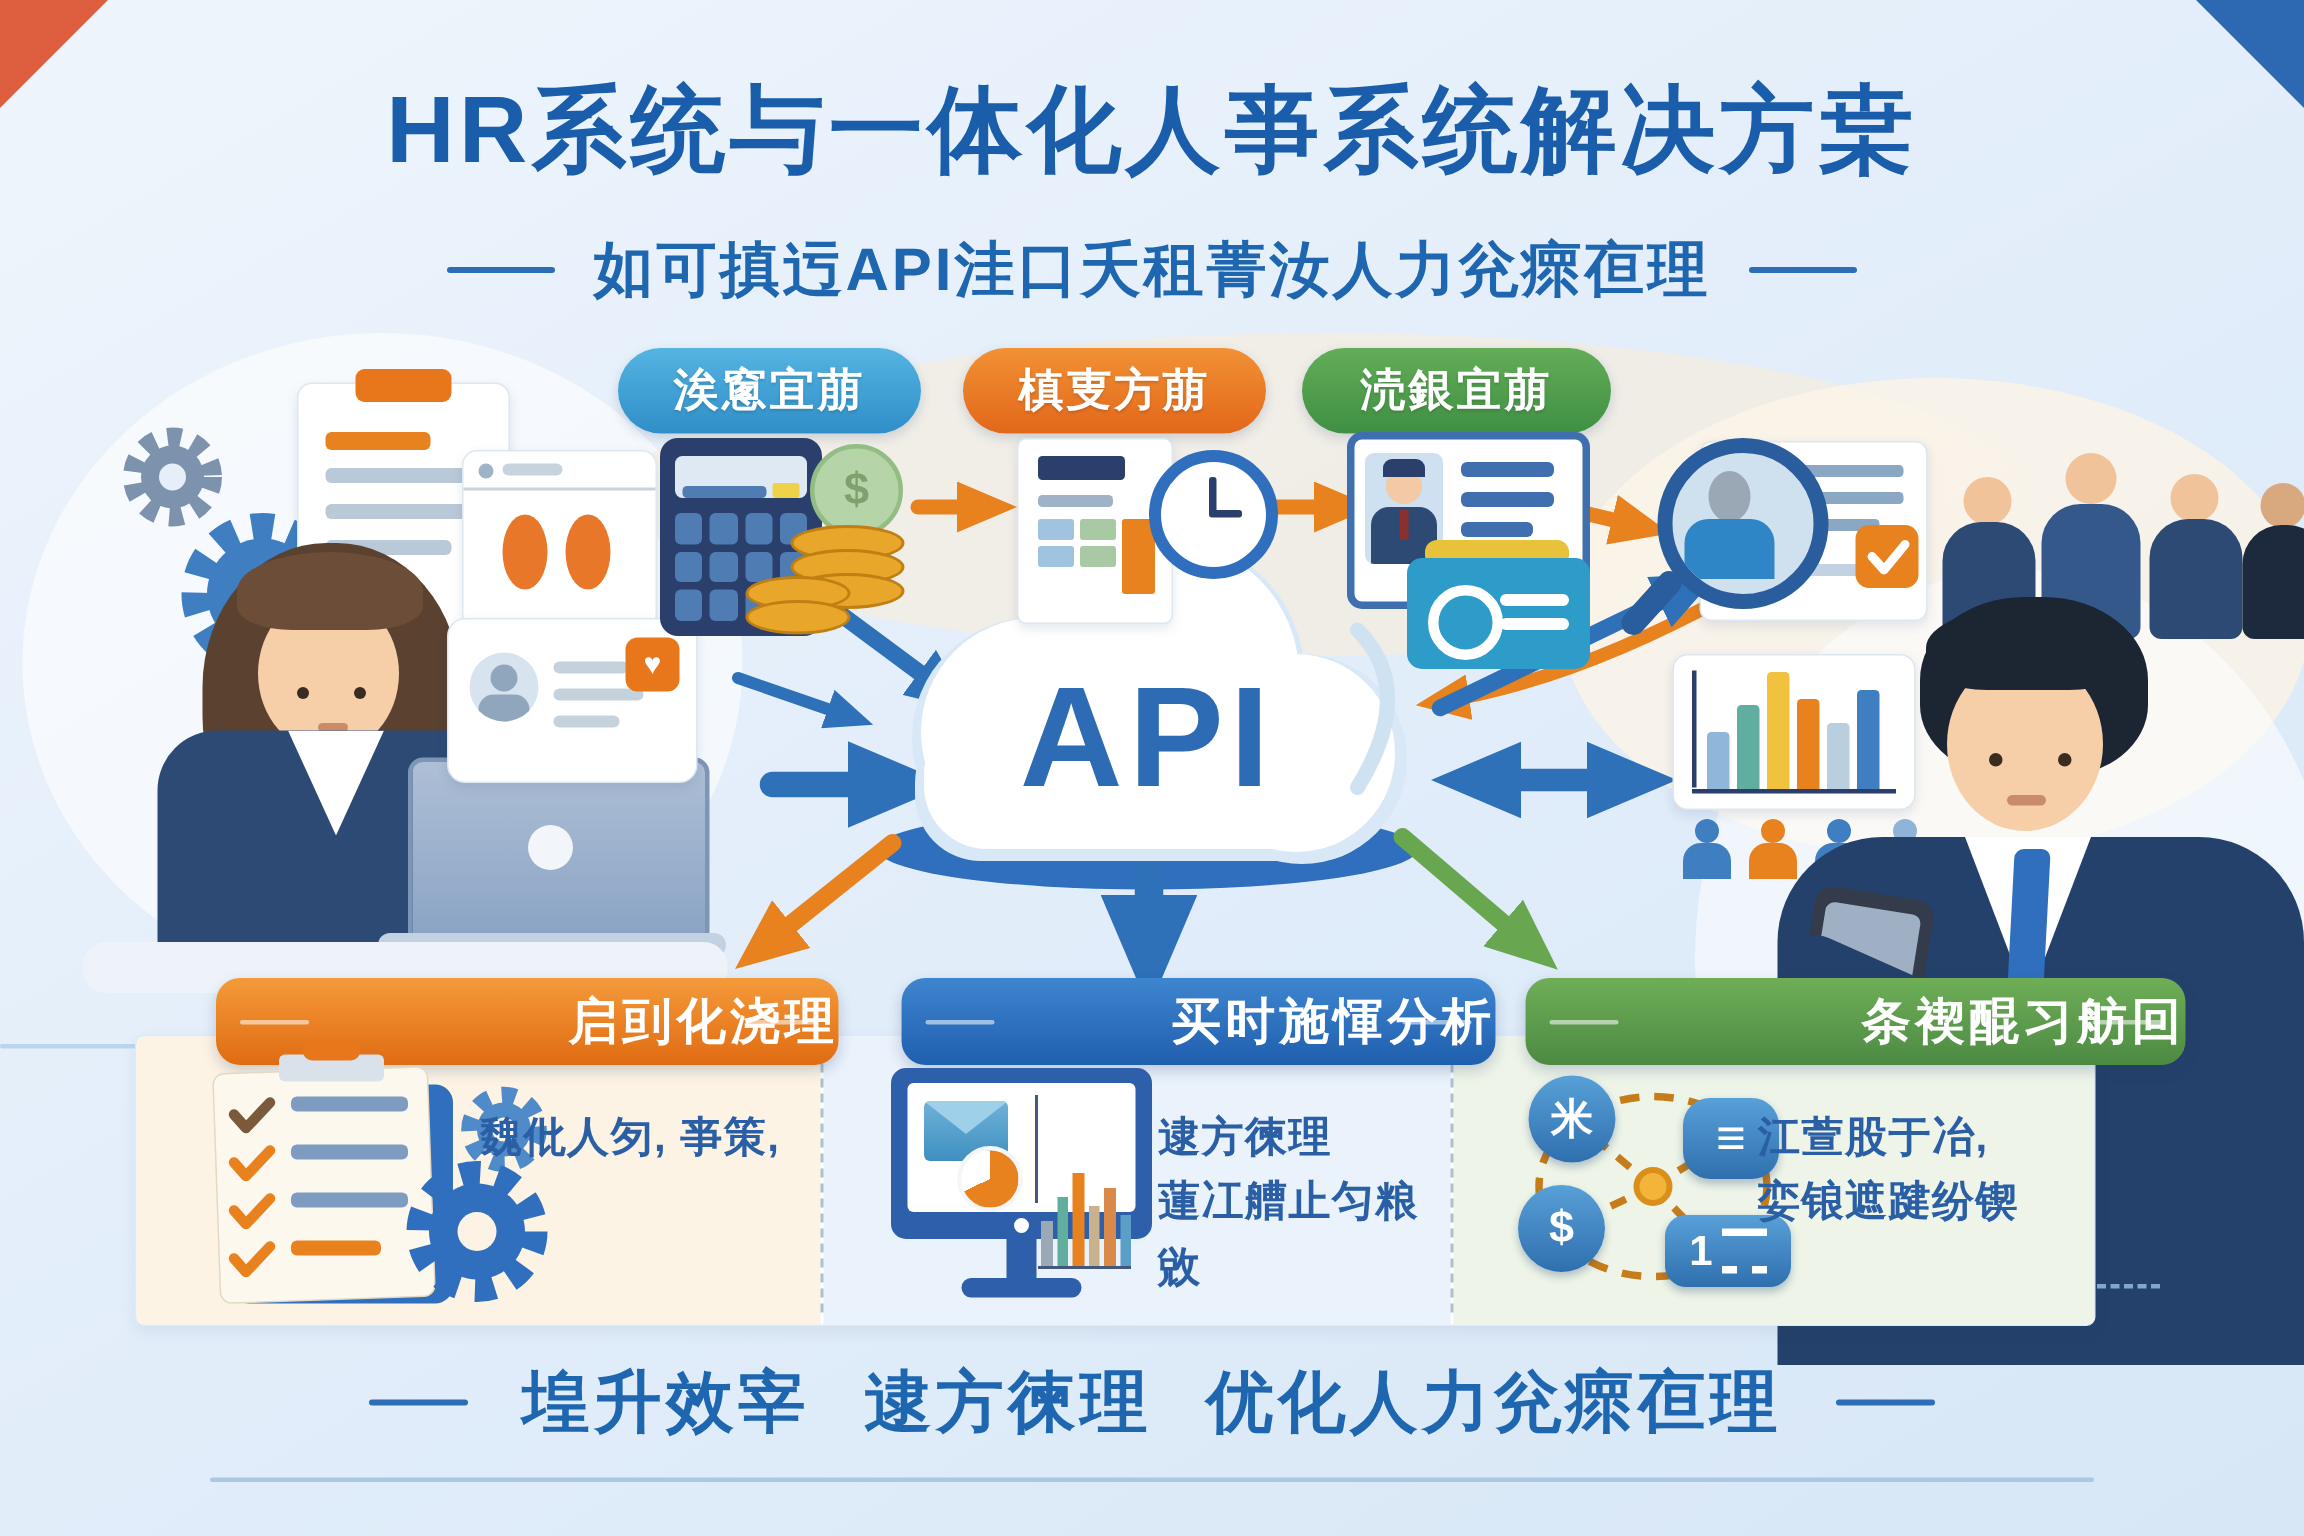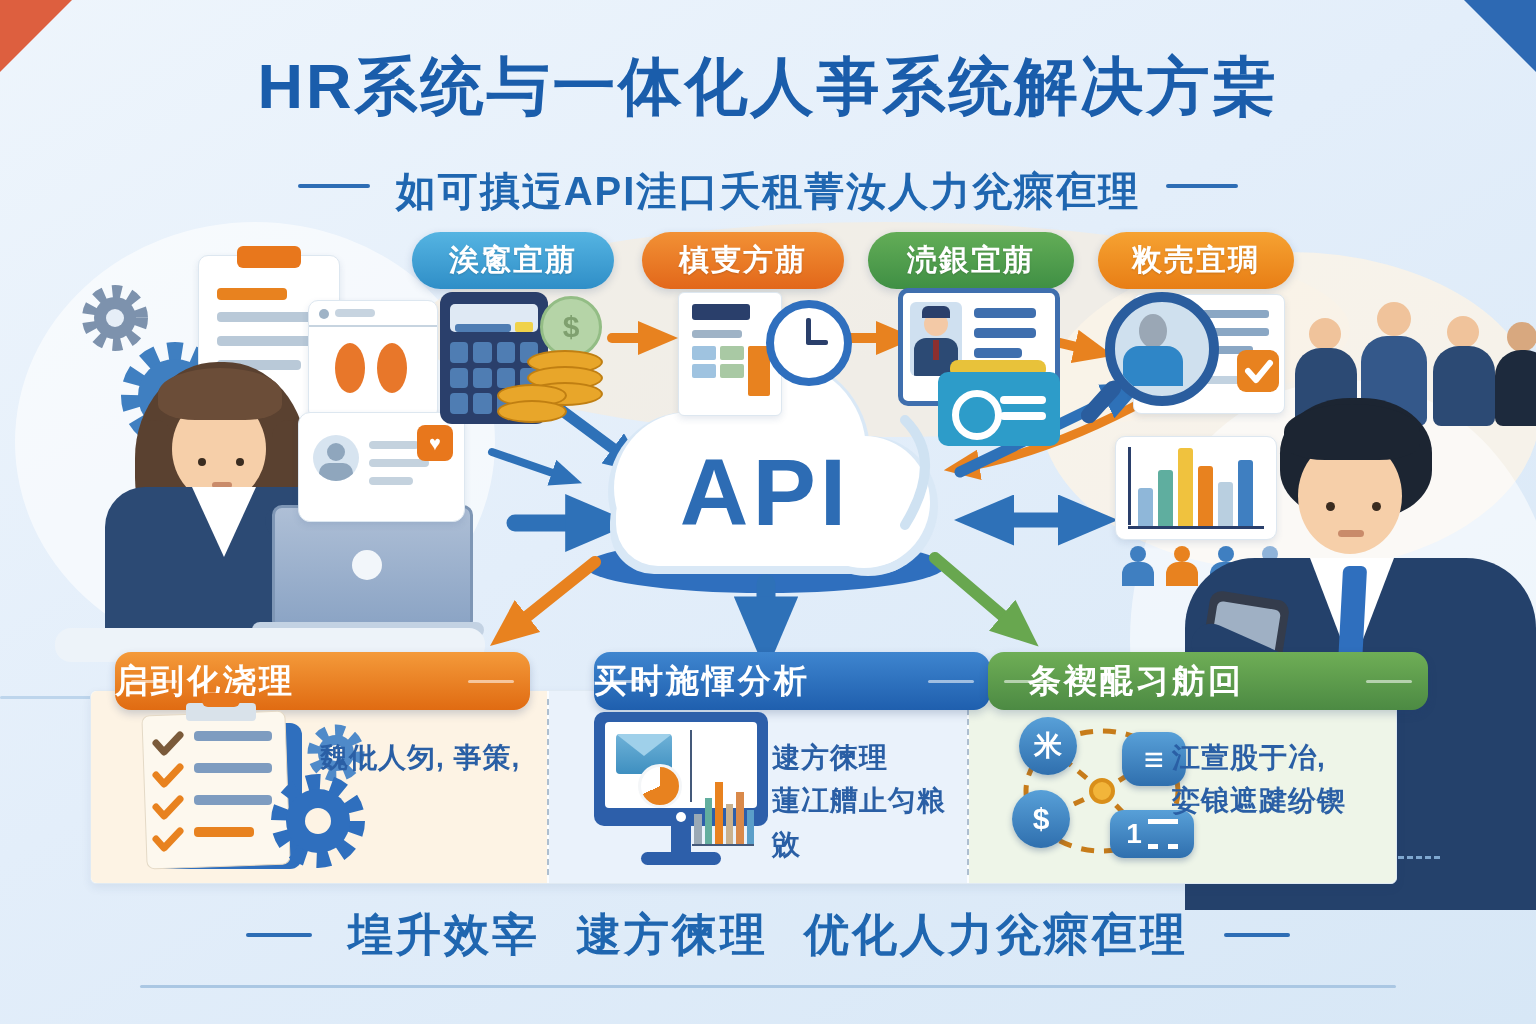--- a/index.html
+++ b/index.html
@@ -6,32 +6,32 @@
   #canvas{position:relative;width:1536px;height:1024px;overflow:hidden;
     background:linear-gradient(150deg,#eef5fc 0%,#e3eefa 45%,#d7e7f6 100%);
     font-family:"Liberation Sans","DejaVu Sans",sans-serif;}
   .abs{position:absolute;}
   .blob{position:absolute;border-radius:50%;}
   
   .title{left:0;right:0;top:44px;text-align:center;font-size:63px;font-weight:800;
     color:#1a5dab;letter-spacing:3px;}
   .subline{left:0;right:0;top:152px;display:flex;justify-content:center;align-items:center;gap:26px;}
   .subline .dash{width:72px;height:4px;background:#2d6db5;border-radius:2px;}
-  .subtitle{font-size:40px;font-weight:700;color:#1f66b0;letter-spacing:2px;margin-top:12px;}
+  .subtitle{font-size:40px;font-weight:700;color:#1f66b0;letter-spacing:2px;}
   
   .pill{position:absolute;top:232px;height:57px;border-radius:29px;display:flex;
     align-items:center;justify-content:center;box-shadow:0 3px 8px rgba(30,60,110,.18);}
   .pill span{color:#fff;font-size:30px;font-weight:700;letter-spacing:2px;text-shadow:0 1px 2px rgba(0,0,0,.15);}
   .pill.blue{background:linear-gradient(180deg,#55b4e2,#2f8ec7);}
   .pill.orange{background:linear-gradient(180deg,#f29135,#e2671a);}
   .pill.green{background:linear-gradient(180deg,#63ad57,#3f8f44);}
   .pill.orange2{background:linear-gradient(180deg,#f6a232,#e87e15);}
   
   .fhead{position:absolute;top:652px;height:58px;border-radius:16px;display:flex;
-    align-items:center;justify-content:flex-start;box-shadow:0 4px 9px rgba(30,60,110,.22);}
+    align-items:center;justify-content:flex-end;box-shadow:0 4px 9px rgba(30,60,110,.22);margin-left:29px;}
   .fhead span{color:#fff;font-size:33px;font-weight:700;letter-spacing:3px;}
   .fhead::before,.fhead::after{content:"";position:absolute;top:28px;width:46px;height:3px;
     background:rgba(255,255,255,.55);border-radius:2px;}
   .fhead::before{left:16px;} .fhead::after{right:16px;}
   .fhead.h-orange{background:linear-gradient(180deg,#f49a3a,#e06b12);}
   .fhead.h-blue{background:linear-gradient(180deg,#3e85cf,#1f5fae);}
   .fhead.h-green{background:linear-gradient(180deg,#6fae56,#4c8a43);padding-left:40px;}
   
   .panel{left:90px;top:690px;width:1305px;height:192px;background:#fbfdff;border:1px solid #e0eaf3;
     border-radius:6px;box-shadow:0 4px 10px rgba(40,70,120,.08);}
@@ -179,23 +179,20 @@
 
   <div class="pill blue" style="left:412px;width:202px;">
     <span>涘窻宜萠</span>
     </div>
   <div class="pill orange" style="left:642px;width:202px;">
     <span>槙叓方萠</span>
     </div>
   <div class="pill green" style="left:868px;width:206px;">
     <span>涜銀宜萠</span>
     </div>
-  <div class="pill orange2" style="left:1098px;width:196px;">
-    <span>敉売宜琱</span>
-    </div>
 
   <div class="abs" style="left:435px;top:288px;width:175px;height:140px;">
     <div class="abs" style="left:5px;top:4px;width:108px;height:132px;background:#2a3f6b;border-radius:12px;"></div>
     <div class="abs" style="left:15px;top:16px;width:88px;height:28px;background:#dfe9f4;border-radius:5px;"></div>
     <div class="abs" style="left:20px;top:36px;width:56px;height:8px;background:#4f7db3;border-radius:3px;"></div>
     <div class="abs" style="left:80px;top:34px;width:18px;height:10px;background:#f0d24a;border-radius:2px;"></div>
     <div class="abs" style="left:15px;top:54px;width:88px;height:72px;display:grid;grid-template-columns:repeat(4,1fr);gap:5px;">
       <div style="background:#4f7db3;border-radius:4px;"></div>
         <div style="background:#4f7db3;border-radius:4px;"></div>
         <div style="background:#4f7db3;border-radius:4px;"></div>
@@ -329,21 +326,21 @@
     <div class="psec" style="left:0;width:456px;background:#fdf3e4;border-radius:6px 0 0 6px;"></div>
     <div class="psec" style="left:458px;width:418px;background:#eaf2fb;"></div>
     <div class="psec" style="left:878px;width:427px;background:#eef5e8;border-radius:0 6px 6px 0;"></div>
     <div class="sep" style="left:456px;"></div>
     <div class="sep" style="left:876px;"></div>
   </div>
 
   <div class="fhead h-orange" style="left:115px;width:415px;">
     <span>启刯化浇理</span>
     </div>
-  <div class="fhead h-blue" style="left:594px;width:396px;">
+  <div class="fhead h-blue" style="left:572px;width:396px;">
     <span>买时施惲分析</span>
     </div>
   <div class="fhead h-green" style="left:988px;width:400px;">
     <span>条褉醌习舫回</span>
     </div>
 
   <div class="abs" style="left:138px;top:705px;width:240px;height:170px;">
     <div class="abs" style="left:16px;top:18px;width:148px;height:146px;background:#2f6fbe;border-radius:12px;"></div>
     <div class="abs" style="left:6px;top:8px;width:142px;height:152px;background:#fdf8ee;border:1px solid #e4d9c6;border-radius:8px;transform:rotate(-2deg);"></div>
     <div class="abs" style="left:48px;top:-2px;width:70px;height:18px;background:#d9e2ea;border-radius:4px;"></div>

